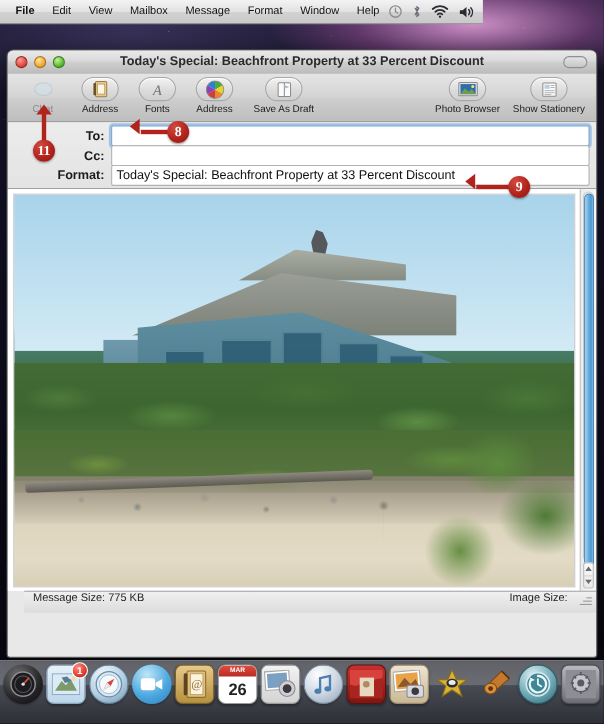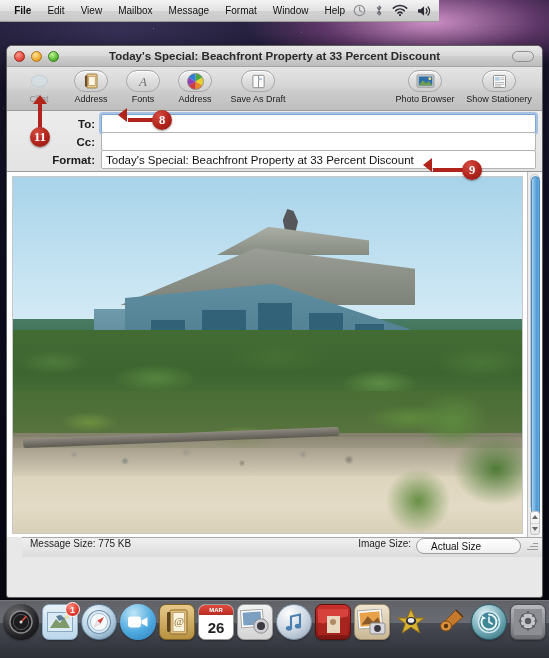--- a/index.html
+++ b/index.html
@@ -703,27 +703,20 @@
               <span class="tri-dn"></span>
             </div>
         </div>
       </div>
     </div>
 
     <div class="statusbar">
       <span>Message Size: 775 KB</span>
       <span class="sp"></span>
       <span class="sz-label">Image Size:</span>
-      <span class="sz-popup">
-        <span>Actual Size</span>
-        <span class="stepper">
-            <b class="up"></b>
-            <b class="dn"></b>
-          </span>
-      </span>
       <span class="grip">
           <span></span>
           <span></span>
           <span></span>
         </span>
     </div>
   </div>
 
   <div class="callout c11">
     <span class="arrowhead"></span>

